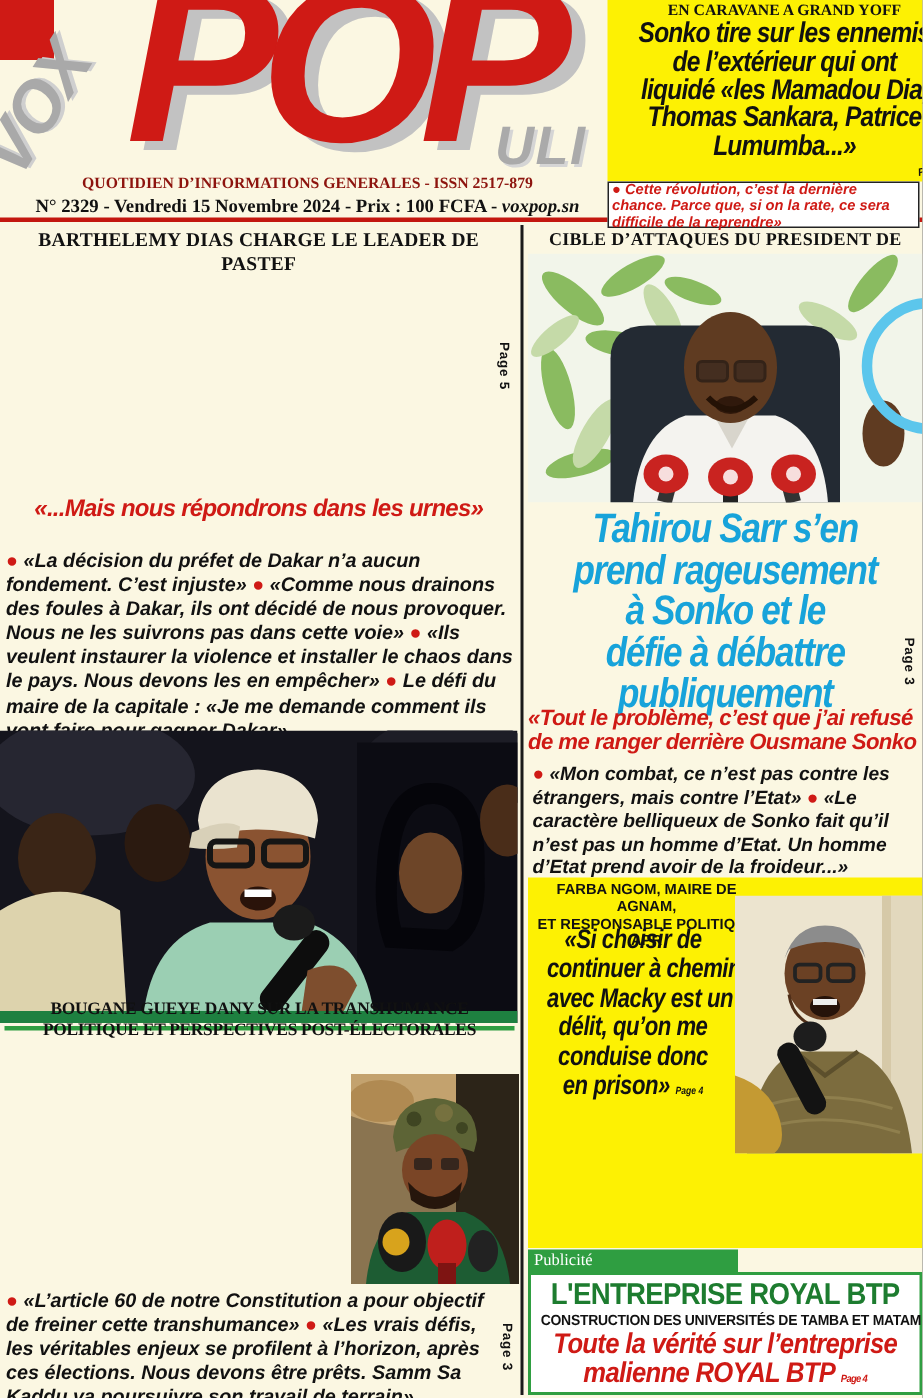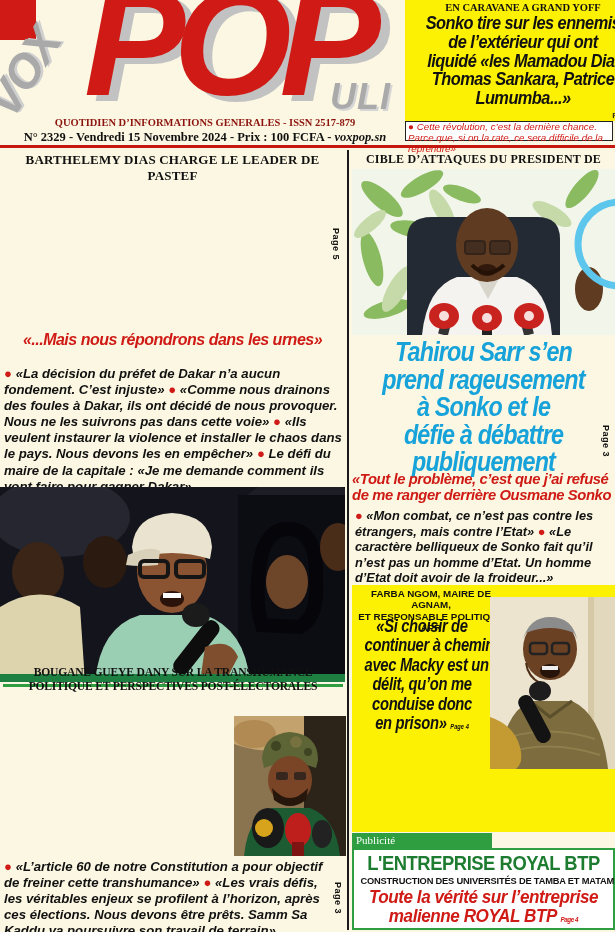--- a/index.html
+++ b/index.html
@@ -30,22 +30,22 @@
   .tagline{left:0;top:117px;width:410px;font-size:10.5px;font-weight:bold;color:var(--maroon);}
   .issueline{left:-4px;top:130px;width:418px;font-size:12.5px;font-weight:bold;}
   .mast-rule{left:0;top:145px;width:615px;height:3px;background:var(--dkred);}
 
   
   .tr-box{left:405px;top:0;width:236px;height:121px;background:var(--yellow);}
   .tr-kicker{width:100%;margin-top:2px;font-size:10.5px;font-weight:bold;}
   .tr-hl{margin-top:1px;font-size:19px;line-height:.99;font-weight:900;font-style:italic;
          letter-spacing:-.6px;}
   .tr-pref{position:absolute;right:6px;bottom:4px;font-size:7px;font-style:italic;font-weight:bold;transform:rotate(-12deg);}
-  .tr-strap{left:405px;top:121px;width:208px;height:20px;background:#fff;border:1px solid #222;
-            color:var(--red);font-size:9.8px;font-weight:normal;font-style:italic;line-height:1.12;
+  .tr-strap{left:405px;top:121px;width:208px;height:31px;background:#fff;border:1px solid #222;
+            color:var(--red);font-size:9.8px;font-weight:bold;font-style:italic;line-height:1.12;
             padding:0 2px;box-sizing:border-box;}
 
   .divider{left:347px;top:150px;width:2px;height:780px;background:#1a1a1a;}
 
   
   .kicker{font-weight:bold;letter-spacing:.2px;}
 
   
   .l-kicker{left:0;top:152px;width:345px;font-size:13px;}
   .l-hl{left:0;top:165px;width:345px;font-weight:900;font-size:47px;line-height:1.12;
@@ -237,21 +237,21 @@
     <span class="cx" style="--sx:.85">Tahirou Sarr s’en</span>
     <span class="cx" style="--sx:.85">prend rageusement</span>
     <span class="cx" style="--sx:.85">à Sonko et le</span>
     <span class="cx" style="--sx:.85">défie à débattre</span>
     <span class="cx" style="--sx:.85">publiquement</span>
   </div>
   <div class="abs r-pref vref">Page 3</div>
   <div class="abs r-sub">«Tout le problème, c’est que j’ai refusé de me ranger derrière Ousmane Sonko</div>
   <div class="abs r-bullets bodytxt">
     <span class="bullet">«Mon combat, ce n’est pas contre les étrangers, mais contre l’Etat»</span>
-    <span class="bullet">«Le caractère belliqueux de Sonko fait qu’il n’est pas un homme d’Etat. Un homme d’Etat doit avoir de la froideur...»</span>
+    <span class="bullet">«Le caractère belliqueux de Sonko fait qu’il n’est pas un homme d’Etat. Un homme d’Etat prend avoir de la froideur...»</span>
   </div>
 
   <div class="abs f-box">
     <div class="f-kicker">
       <span>FARBA NGOM, MAIRE DE AGNAM,</span><br>
       <span>ET RESPONSABLE POLITIQUE APR</span>
     </div>
     <div class="f-hl">
       <span class="cx" style="--sx:.82">«Si choisir de</span>
       <span class="cx" style="--sx:.82">continuer à cheminer</span>

